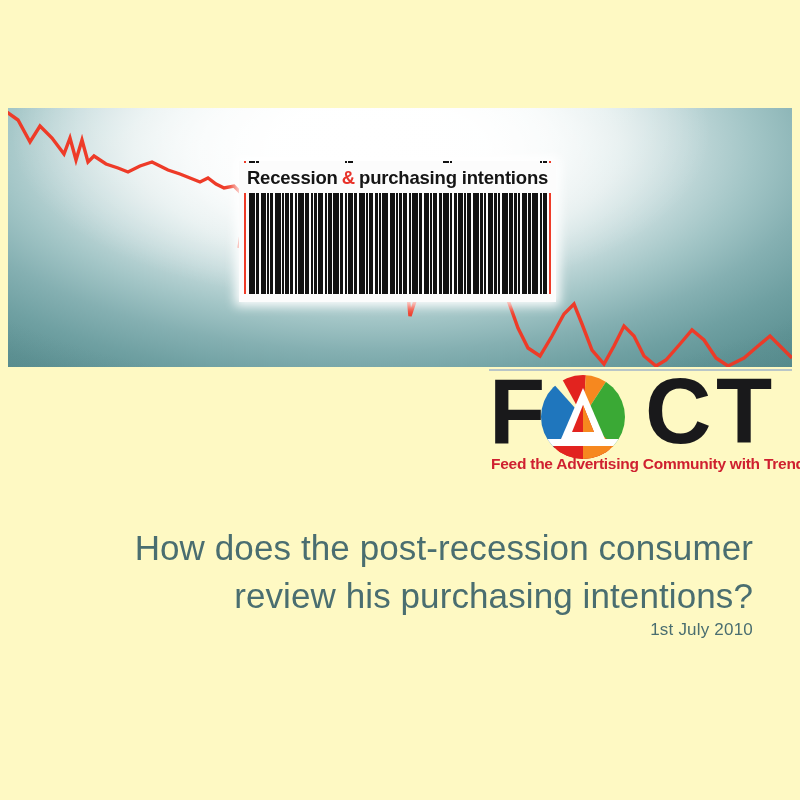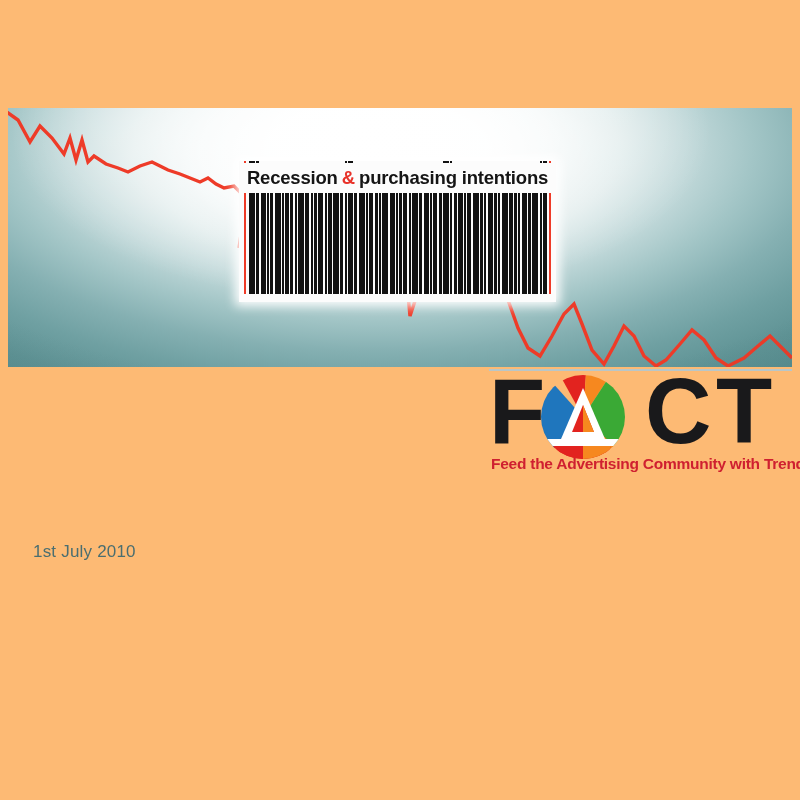--- a/index.html
+++ b/index.html
@@ -13,21 +13,22 @@
     position: relative;
     overflow: hidden;
     font-family: "Liberation Sans", sans-serif;
     -webkit-font-smoothing: antialiased;
   }
 
   
   #slide {
     position: absolute;
     inset: 0;
-    background: #fdba74;
+    background: #fef9c3;
+    text-align: right;
   }
 
   
   .hero {
     position: absolute;
     left: 8px;
     top: 108px;
     width: 784px;
     height: 259px;
     overflow: hidden;
@@ -204,21 +205,20 @@
   .slide-title {
     font-family: "Liberation Sans", sans-serif;
     font-weight: 400;
     font-size: 35px;
     line-height: 48px;
     color: #4a6e70;
     margin: 0;
     letter-spacing: 0.1px;
   }
   .slide-date {
-    margin-top: 18px;
     font-family: "Liberation Sans", sans-serif;
     font-weight: 400;
     font-size: 17px;
     color: #4a6e70;
     letter-spacing: 0.2px;
   }
 </style>
 </head>
 <body>
 
@@ -364,16 +364,20 @@
       </span>
 
       <span class="logo-letter lt-C">C</span>
       <span class="logo-letter lt-T">T</span>
     </div>
 
     <div class="logo-tagline">Feed the Advertising Community with Trends</div>
   </div>
 
   <div class="title-block">
+    <h1 class="slide-title">
+      <span>How does the post-recession consumer</span><br>
+      <span>review his purchasing intentions?</span>
+    </h1>
     <div class="slide-date">1st July 2010</div>
   </div>
 
 </div>
 
 </body></html>

